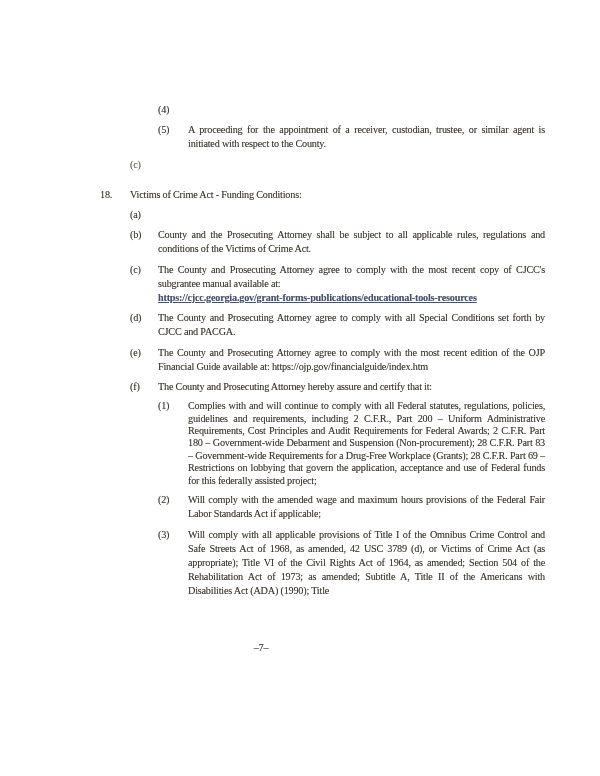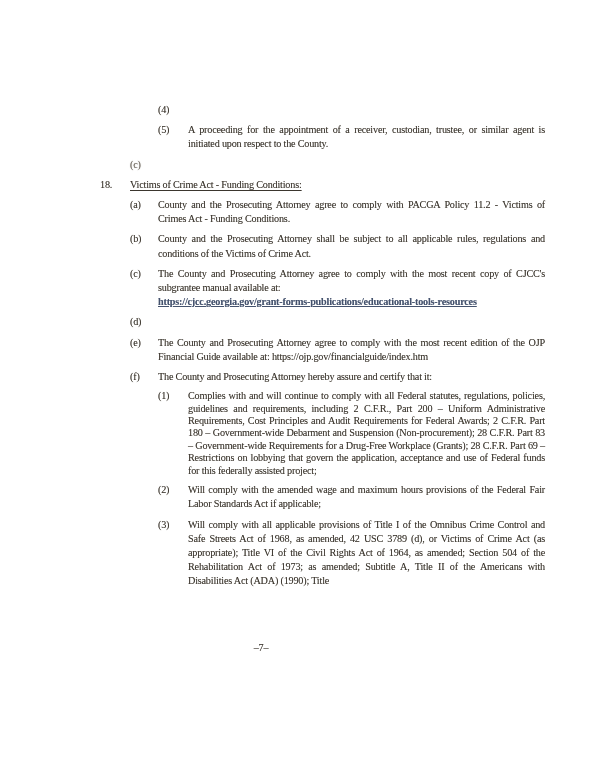--- a/index.html
+++ b/index.html
@@ -19,25 +19,24 @@
   .content {
     position: absolute;
     left: 100px;
     top: 103px;
     width: 445px;
   }
   .row { display: flex; margin: 0 0 6px 0; }
   .lab { flex: 0 0 auto; }
   .txt { flex: 1 1 auto; text-align: justify; }
   
-  .sec { margin-top: 6px; }
+  .sec { margin-top: 16px; }
   .sec .lab { width: 30px; }
   .heading {
     flex: 1 1 auto;
-    text-decoration: underline;
     text-decoration-thickness: 1px;
     text-underline-offset: 2px;
   }
   
   .lvl2 .lab { margin-left: 30px; width: 28px; }
   
   .lvl3 .lab { margin-left: 58px; width: 30px; }
   .tight .txt, .tight .lab { line-height: 12.4px; }
   .faded {
     color: #6b655c;
@@ -65,52 +64,52 @@
 
 <div class="page">
   <div class="content">
 
     <div class="row lvl3">
       <span class="lab">(4)</span>
     </div>
 
     <div class="row lvl3">
       <span class="lab">(5)</span>
-      <div class="txt">A proceeding for the appointment of a receiver, custodian, trustee, or similar agent is initiated upon respect to the County.</div>
+      <div class="txt">A proceeding for the appointment of a receiver, custodian, trustee, or similar agent is initiated with respect to the County.</div>
     </div>
 
     <div class="row lvl2 faded">
       <span class="lab">(c)</span>
     </div>
 
     <div class="row sec">
       <span class="lab">18.</span>
       <div class="heading">Victims of Crime Act - Funding Conditions:</div>
     </div>
 
     <div class="row lvl2">
       <span class="lab">(a)</span>
-      <div class="txt">County and the Prosecuting Attorney agree to comply with PACGA Policy 11.2 - Victims of Crimes Act - Funding Conditions.</div>
     </div>
 
     <div class="row lvl2">
       <span class="lab">(b)</span>
       <div class="txt">County and the Prosecuting Attorney shall be subject to all applicable rules, regulations and conditions of the Victims of Crime Act.</div>
     </div>
 
     <div class="row lvl2">
       <span class="lab">(c)</span>
       <div class="txt">
         <span>The County and Prosecuting Attorney agree to comply with the most recent copy of CJCC's subgrantee manual available at:</span>
         <a class="doc-link">https://cjcc.georgia.gov/grant-forms-publications/educational-tools-resources</a>
       </div>
     </div>
 
     <div class="row lvl2">
       <span class="lab">(d)</span>
+      <div class="txt">The County and Prosecuting Attorney agree to comply with all Special Conditions set forth by CJCC and PACGA.</div>
     </div>
 
     <div class="row lvl2">
       <span class="lab">(e)</span>
       <div class="txt">The County and Prosecuting Attorney agree to comply with the most recent edition of the OJP Financial Guide available at: https://ojp.gov/financialguide/index.htm</div>
     </div>
 
     <div class="row lvl2">
       <span class="lab">(f)</span>
       <div class="txt">The County and Prosecuting Attorney hereby assure and certify that it:</div>

